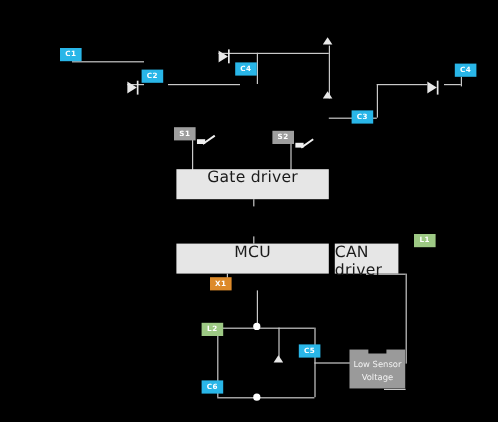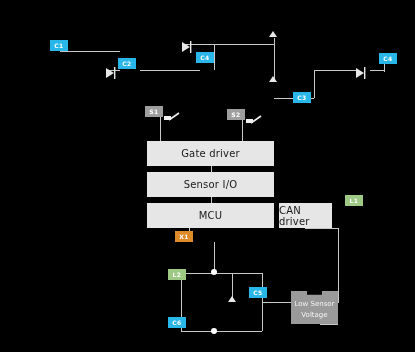--- a/index.html
+++ b/index.html
@@ -15,23 +15,23 @@
     overflow: hidden;
     font-family: "DejaVu Sans", sans-serif;
   }
 
   
   .block {
     position: absolute;
     background: #e6e6e6;
     color: #1a1a1a;
     display: flex;
-    align-items: center;
+    align-items: flex-start;
     justify-content: center;
-    font-size: 10px;
+    font-size: 13px;
     letter-spacing: .2px;
     box-sizing: border-box;
   }
 
   
   .battery {
     position: absolute;
     background: #9a9a9a;
     color: #f2f2f2;
     box-sizing: border-box;
@@ -174,23 +174,20 @@
       </svg>
   </span>
 
   <span class="dot" style="left:211px; top:269px;"></span>
   <span class="dot" style="left:211px; top:328px;"></span>
 
   <div class="block" style="left:147px; top:141px; width:127px; height:25px;">
     <span>Gate driver</span>
   </div>
 
-  <div class="block" style="left:147px; top:172px; width:127px; height:25px;">
-    <span>Sensor I/O</span>
-  </div>
 
   <div class="block" style="left:279px; top:203px; width:53px; height:25px;">
     <span>CAN driver</span>
   </div>
 
   <div class="block" style="left:147px; top:203px; width:127px; height:25px;">
     <span>MCU</span>
   </div>
 
   <div class="battery" style="left:291px; top:291px; width:47px; height:33px;">

